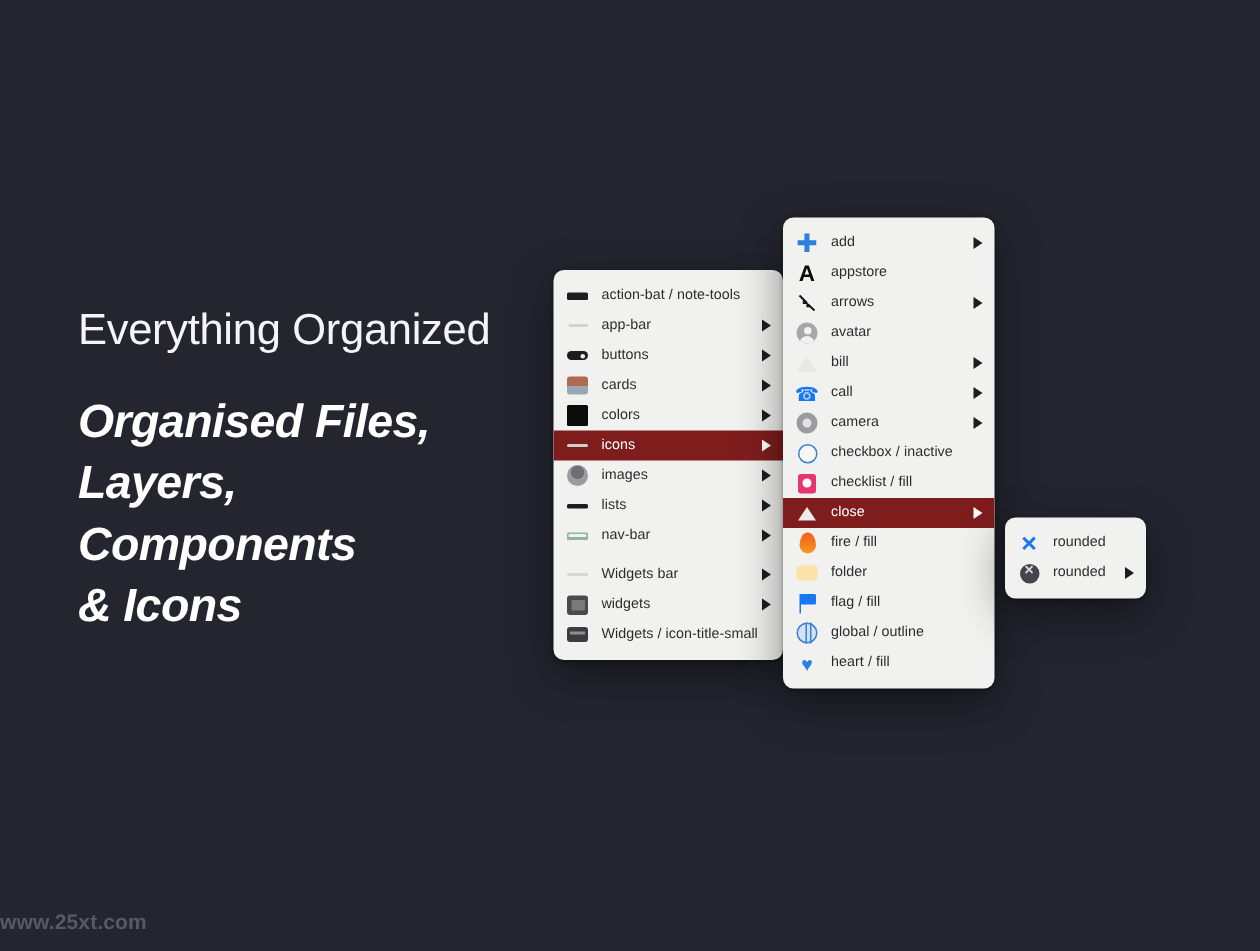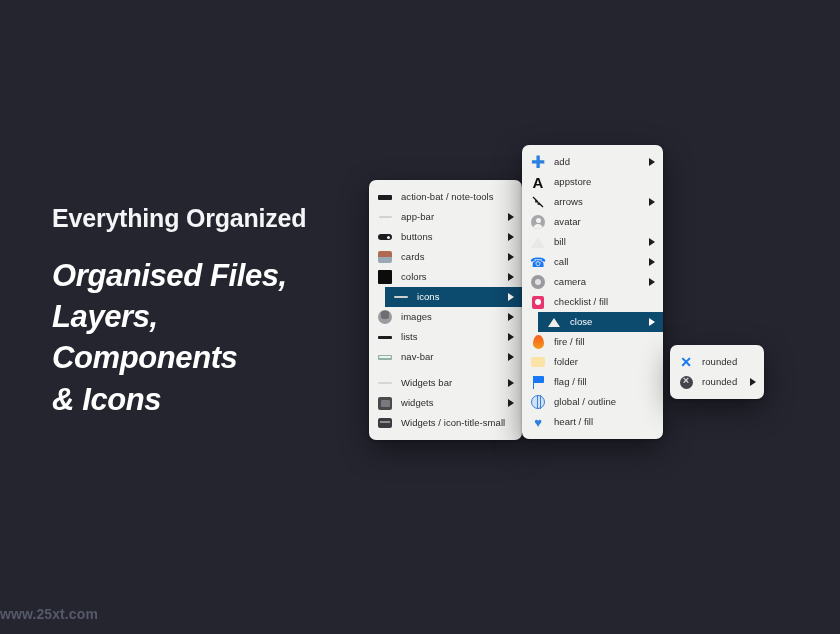--- a/index.html
+++ b/index.html
@@ -8,22 +8,22 @@
     background:#24252f;
     font-family:"Liberation Sans", sans-serif;
     position:relative;
     overflow:hidden;
   }
 
   
   #copy { position:absolute; left:52px; top:203px; width:330px; }
   #eyebrow {
     color:#f4f5f7;
-    font-size:25px;
-    font-weight:700;
+    font-size:29px;
+    font-weight:400;
     letter-spacing:-0.2px;
     line-height:1.2;
   }
   #headline {
     margin-top:22px;
     color:#ffffff;
     font-size:31px;
     font-weight:700;
     line-height:1.33;
     letter-spacing:-0.4px;
@@ -55,21 +55,21 @@
     position:relative;
     display:flex;
     align-items:center;
     height:20px;
     padding:0 7px 0 8px;
     cursor:default;
   }
   #panel-icons .row { height:20px; }
   #panel-close .row { height:20px; }
 
-  .row.sel { background:#0c4a6e;margin-left:16px; }
+  .row.sel { background:#7f1d1d; }
   .row.sel .label { color:#ffffff; }
   .row.sel .caret { border-left-color:#ffffff; }
 
   .ico {
     width:16px; height:16px;
     flex:0 0 16px;
     margin-right:8px;
     display:flex; align-items:center; justify-content:center;
     position:relative;
   }
@@ -289,20 +289,26 @@
     </div>
     <div class="row">
       <span class="ico">
         <span class="i-camera"></span>
       </span>
       <span class="label">camera</span>
       <span class="caret"></span>
     </div>
     <div class="row">
       <span class="ico">
+        <span class="i-checkbox"></span>
+      </span>
+      <span class="label">checkbox / inactive</span>
+    </div>
+    <div class="row">
+      <span class="ico">
         <span class="i-checklist"></span>
       </span>
       <span class="label">checklist / fill</span>
     </div>
     <div class="row sel">
       <span class="ico">
         <span class="i-faintTri"></span>
       </span>
       <span class="label">close</span>
       <span class="caret"></span>

